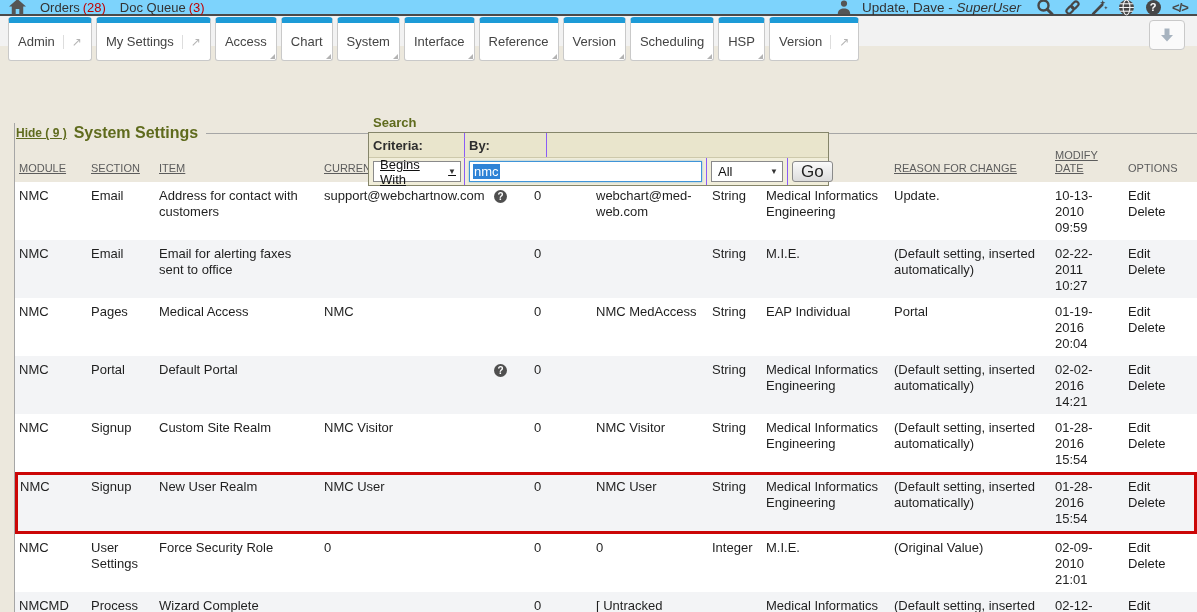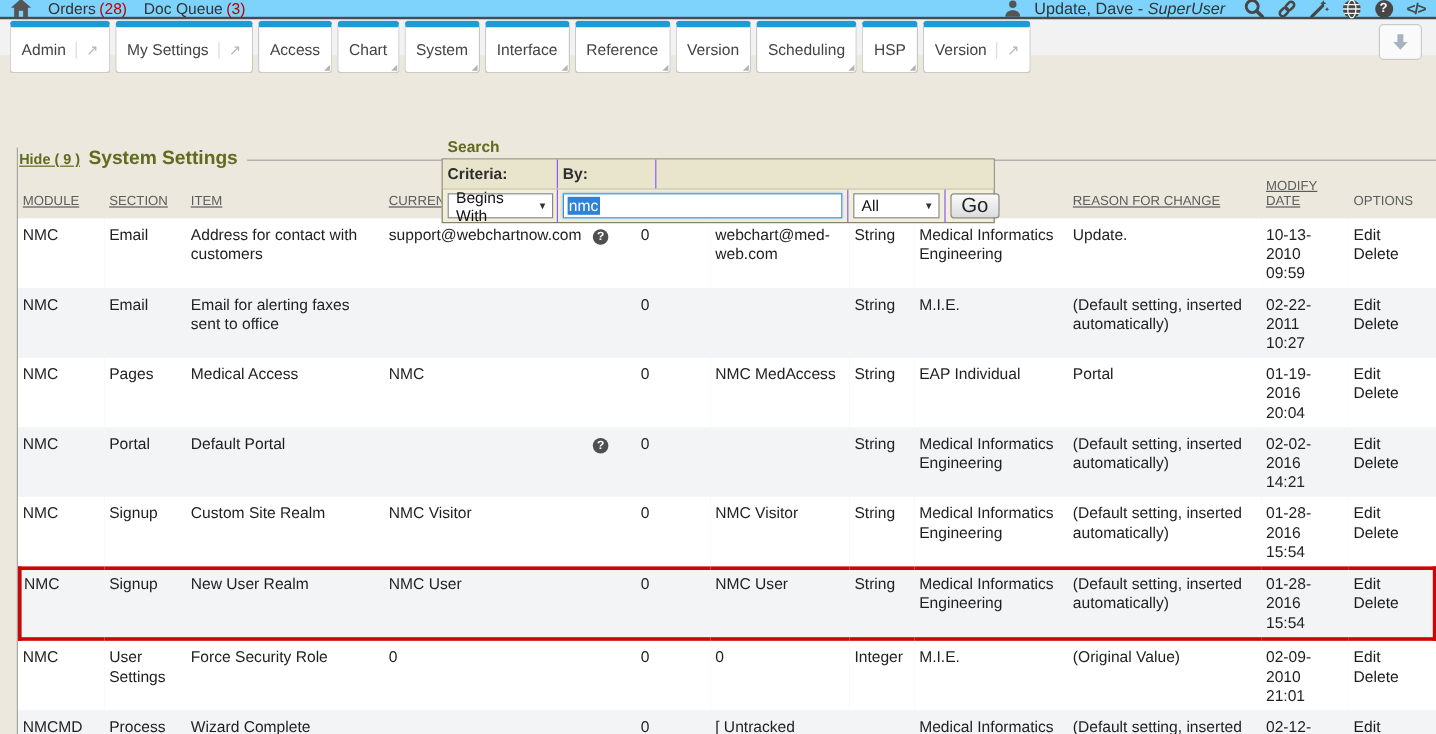--- a/index.html
+++ b/index.html
@@ -46,21 +46,21 @@
   .sp-box { border:1px solid #85856a; margin-top:2px; background:#f1eeda; }
   .sp-row { display:flex; }
   .sp-row.labels { background:#e9e5cc; border-bottom:1px solid #cdc9ab; }
   .sp-cell { padding:3px 4px; border-right:1px solid #8b5cf6; }
   .sp-cell:last-child { border-right:none; }
   .sp-c1 { width:96px; } .sp-c2 { width:243px; } .sp-c3 { width:82px; } .sp-c4 { flex:1; }
   .sp-label { font-size:13px; font-weight:bold; color:#2e2e2e; }
   .fake-select { background:#fff; border:1px solid #8a8a8a; height:21px; font-size:13px;
     color:#111; display:flex; align-items:center; padding:0 4px 0 6px; cursor:pointer; }
   .fake-select .arr { margin-left:auto; font-size:8px; color:#333; padding-left:8px; }
-  .sel-begins { width:88px; } .sel-by { width:72px; }
+  .sel-begins { width:88px;text-decoration:underline; } .sel-by { width:72px; }
   .fake-input { background:#fff; border:1px solid #3f94d8; height:21px; width:233px;
     font-size:13px; display:flex; align-items:center; padding:0 3px; cursor:text;
     box-shadow:0 0 2px rgba(63,148,216,.6); }
   .sel-text { background:#2f83d6; color:#fff; padding:0 1px; }
   .go-btn { height:21px; padding:0 8px; font-size:17px; color:#222;
     background:linear-gradient(#fafafa,#dcdcdc); border:1px solid #8a8a8a;
     border-radius:3px; cursor:pointer; }
 
   
   .fieldset { margin:87px 0 0 14px; border-left:1px solid #a6a6a6; }

